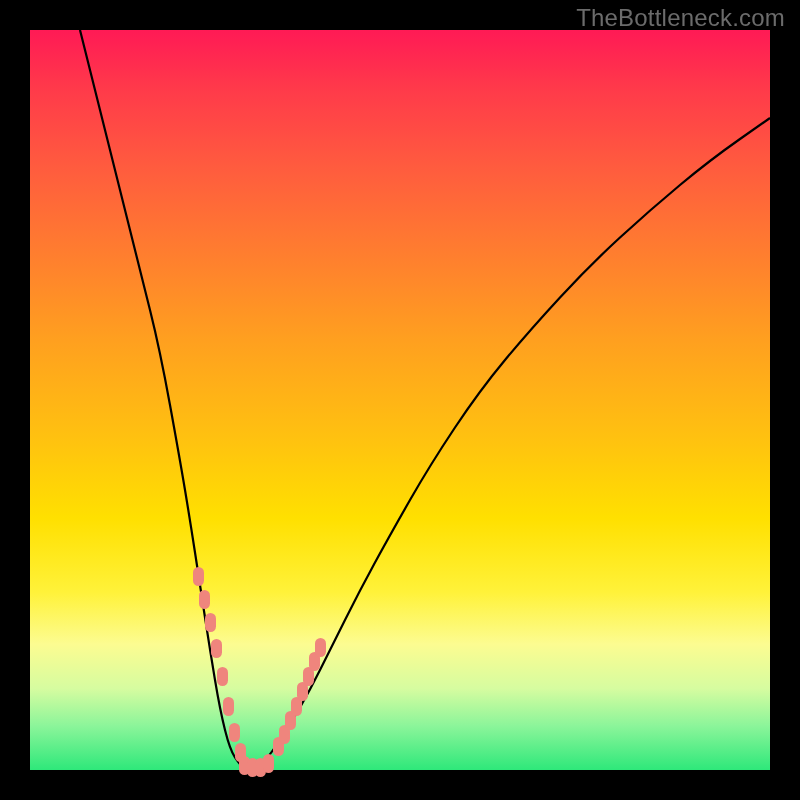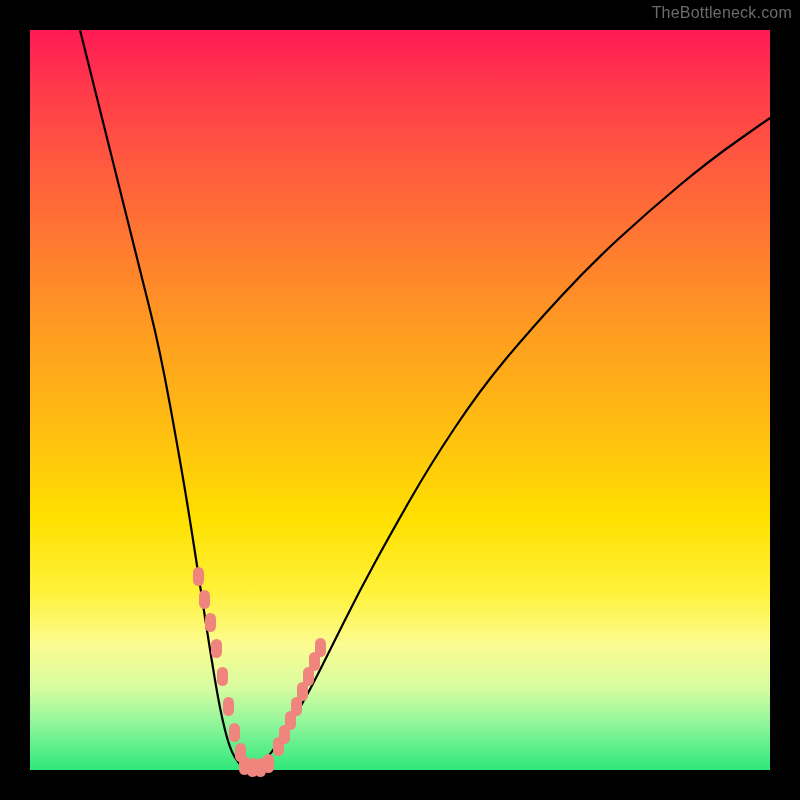--- a/index.html
+++ b/index.html
@@ -38,23 +38,23 @@
       #fff23a 76%,
       #fcfc91 83%,
       #d6fca0 89%,
       #8cf59a 94%,
       #2ee87a 100%
     );
   }
   .watermark {
     position: absolute;
     top: 4px;
-    right: 8px;
+    right: 15px;
     color: #6b6b6b;
-    font-size: 16px;
+    font-size: 24px;
     letter-spacing: 0.2px;
     font-weight: 400;
     user-select: none;
   }
   svg.curve {
     position: absolute;
     left: 0;
     top: 0;
     width: 740px;
     height: 740px;

